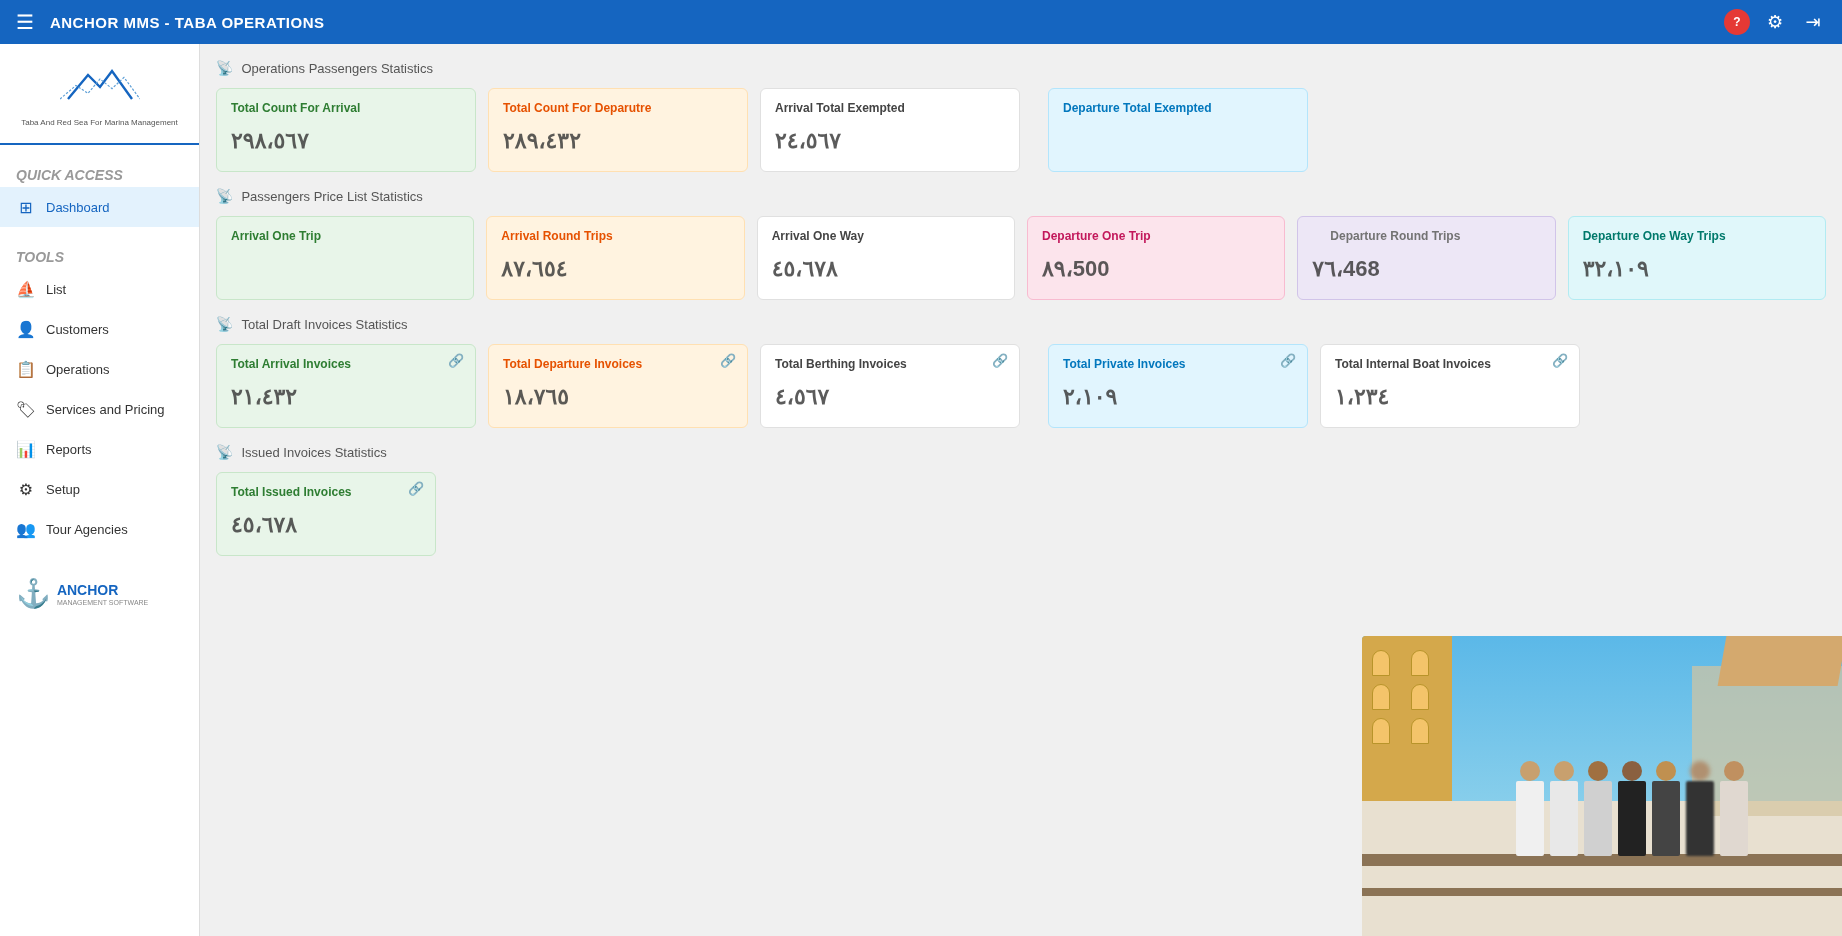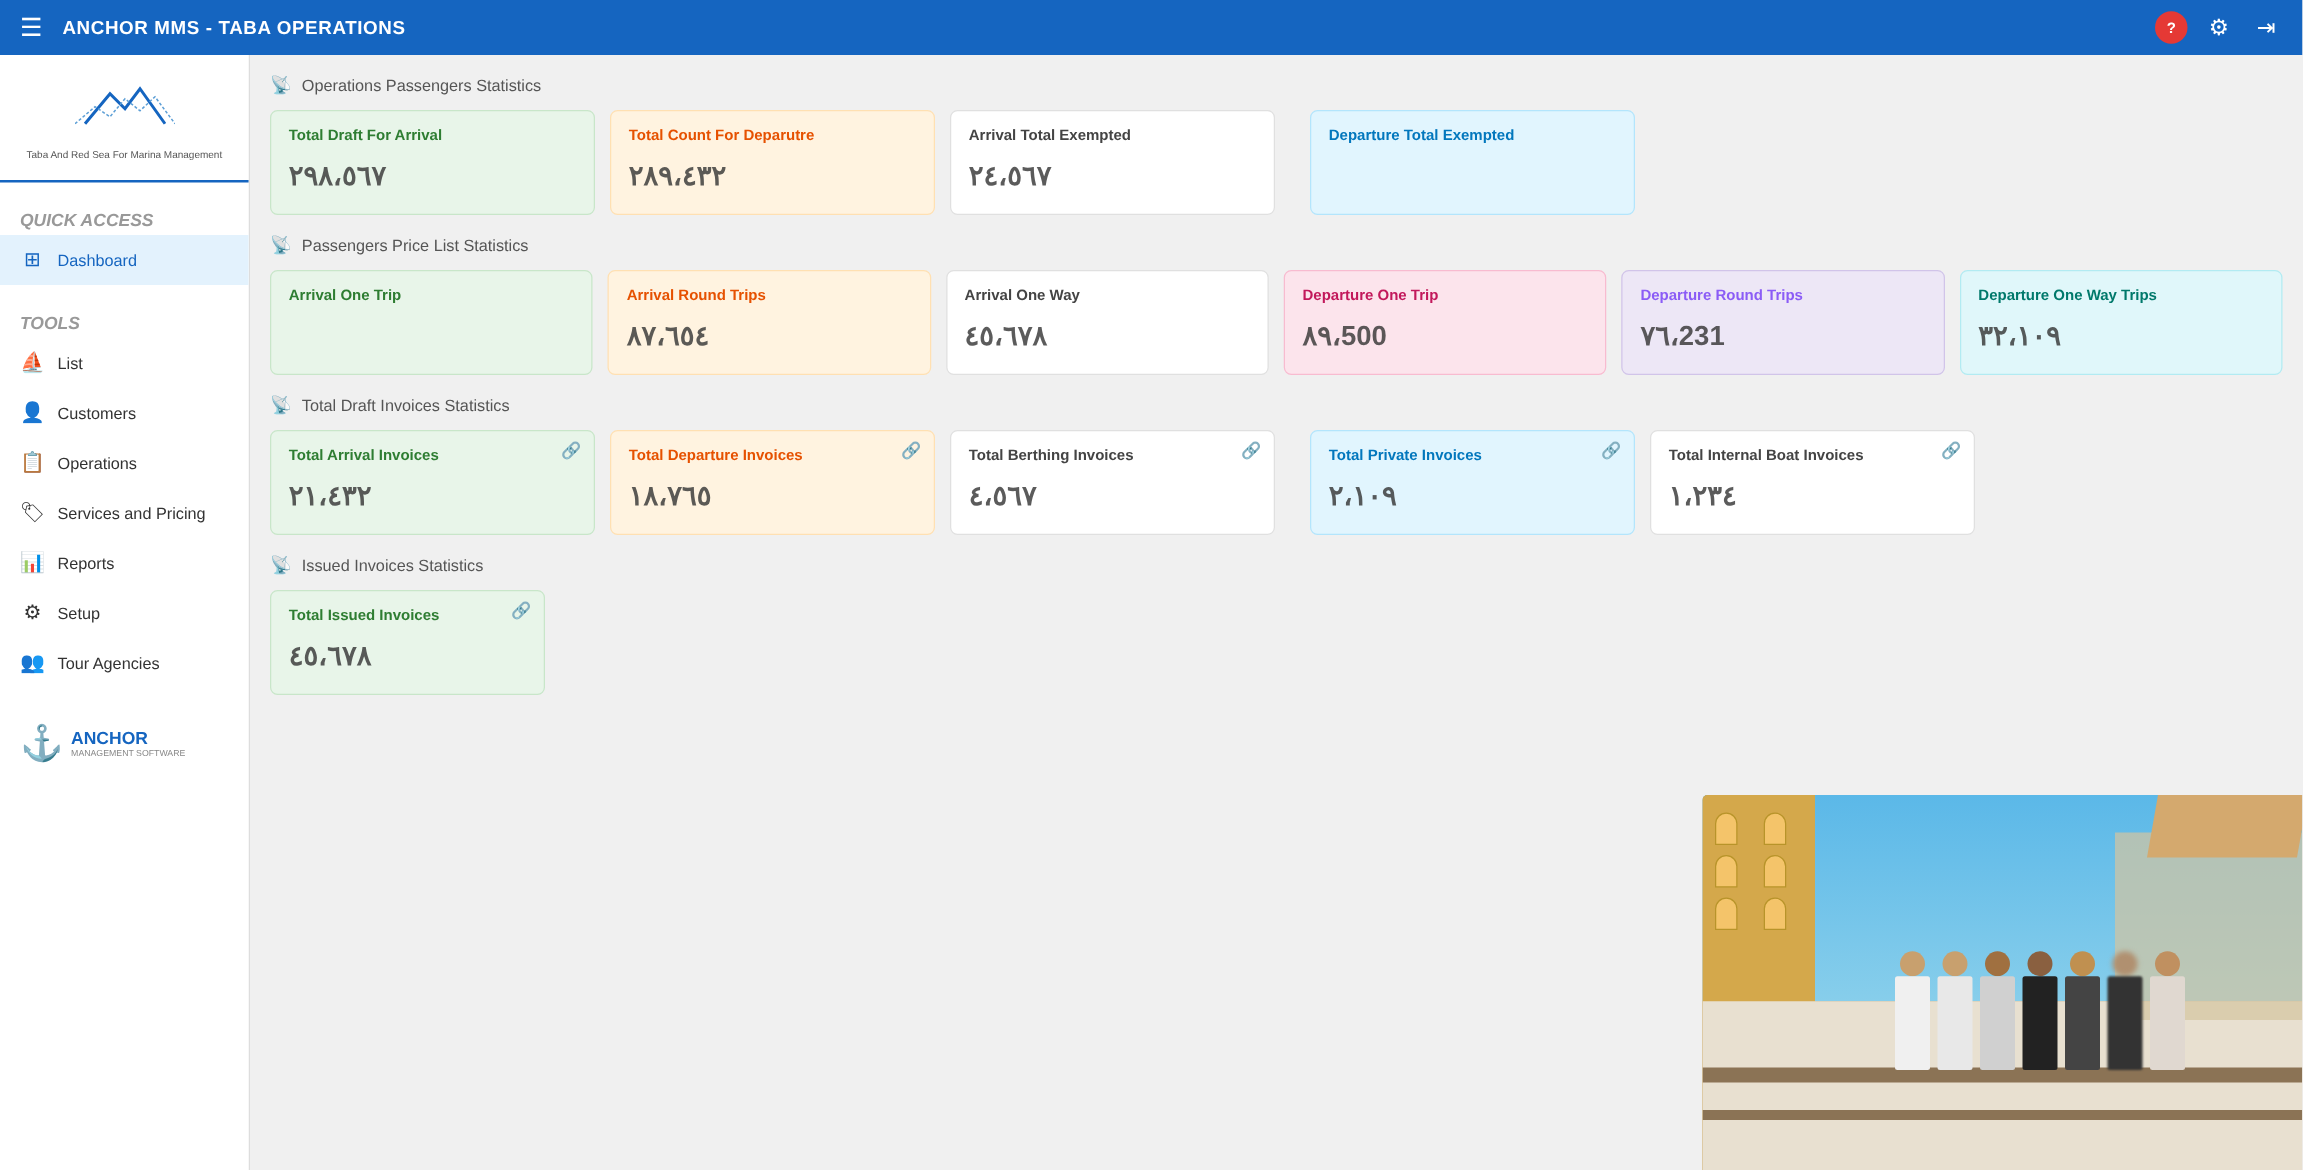--- a/index.html
+++ b/index.html
@@ -91,21 +91,21 @@
     .stat-card-title {
       font-size: 12px;
       font-weight: bold;
       margin-bottom: 8px;
     }
     .stat-card.green .stat-card-title { color: #2e7d32; }
     .stat-card.orange .stat-card-title { color: #e65100; }
     .stat-card.white .stat-card-title { color: #444; }
     .stat-card.blue-light .stat-card-title { color: #0277bd; }
     .stat-card.pink .stat-card-title { color: #c2185b; }
-    .stat-card.lavender .stat-card-title { color: #8b5cf6; }
+    .stat-card.lavender .stat-card-title { color: #737373; margin-left: 18px; }
     .stat-card.cyan-light .stat-card-title { color: #00796b; }
 
     .stat-card-value {
       font-size: 28px;
       font-weight: bold;
       font-family: 'Arial Black', sans-serif;
       color: #333;
       line-height: 1;
       min-height: 36px;
       display: flex;
@@ -227,21 +227,21 @@
   </div>
 
   <div class="content">
 
     <div class="section-header">
       <span class="wifi-icon">📡</span>
       <span>Operations Passengers Statistics</span>
     </div>
     <div class="cards-row">
       <div class="stat-card green">
-        <div class="stat-card-title">Total Draft For Arrival</div>
+        <div class="stat-card-title">Total Count For Arrival</div>
         <div class="stat-card-value arabic-num">٢٩٨،٥٦٧</div>
       </div>
       <div class="stat-card orange">
         <div class="stat-card-title">Total Count For Deparutre</div>
         <div class="stat-card-value arabic-num">٢٨٩،٤٣٢</div>
       </div>
       <div class="stat-card white">
         <div class="stat-card-title">Arrival Total Exempted</div>
         <div class="stat-card-value arabic-num">٢٤،٥٦٧</div>
       </div>
@@ -265,21 +265,21 @@
       <div class="stat-card white">
         <div class="stat-card-title">Arrival One Way</div>
         <div class="stat-card-value arabic-num">٤٥،٦٧٨</div>
       </div>
       <div class="stat-card pink">
         <div class="stat-card-title">Departure One Trip</div>
         <div class="stat-card-value arabic-num">٨٩،500</div>
       </div>
       <div class="stat-card lavender">
         <div class="stat-card-title">Departure Round Trips</div>
-        <div class="stat-card-value arabic-num">٧٦،231</div>
+        <div class="stat-card-value arabic-num">٧٦،468</div>
       </div>
       <div class="stat-card cyan-light">
         <div class="stat-card-title">Departure One Way Trips</div>
         <div class="stat-card-value arabic-num">٣٢،١٠٩</div>
       </div>
     </div>
 
     <div class="section-header">
       <span class="wifi-icon">📡</span>
       <span>Total Draft Invoices Statistics</span>

